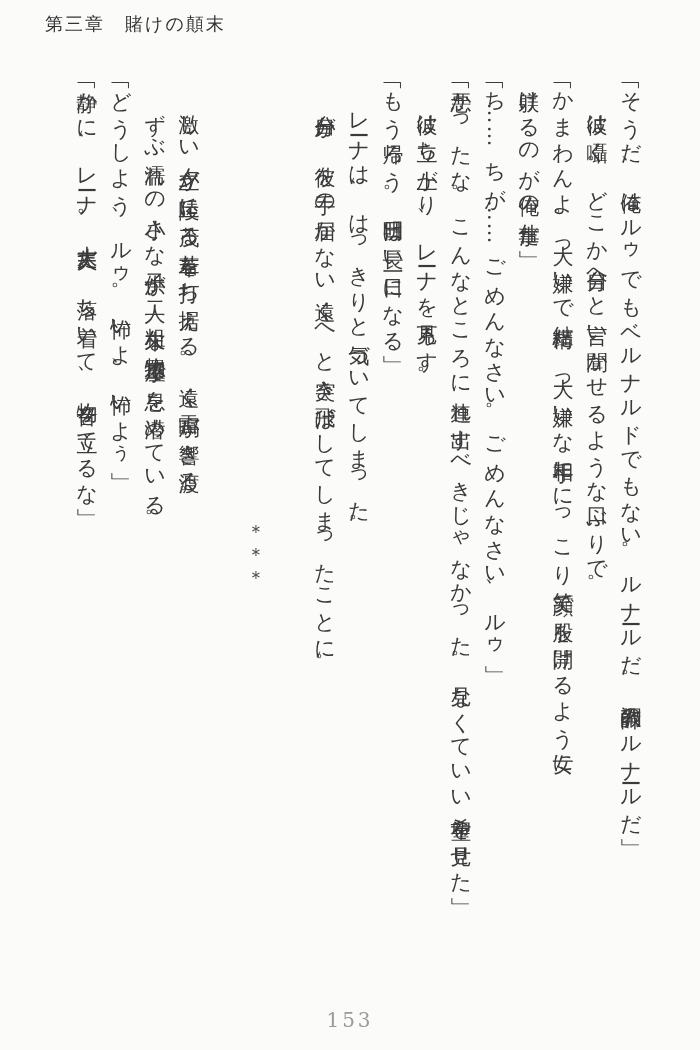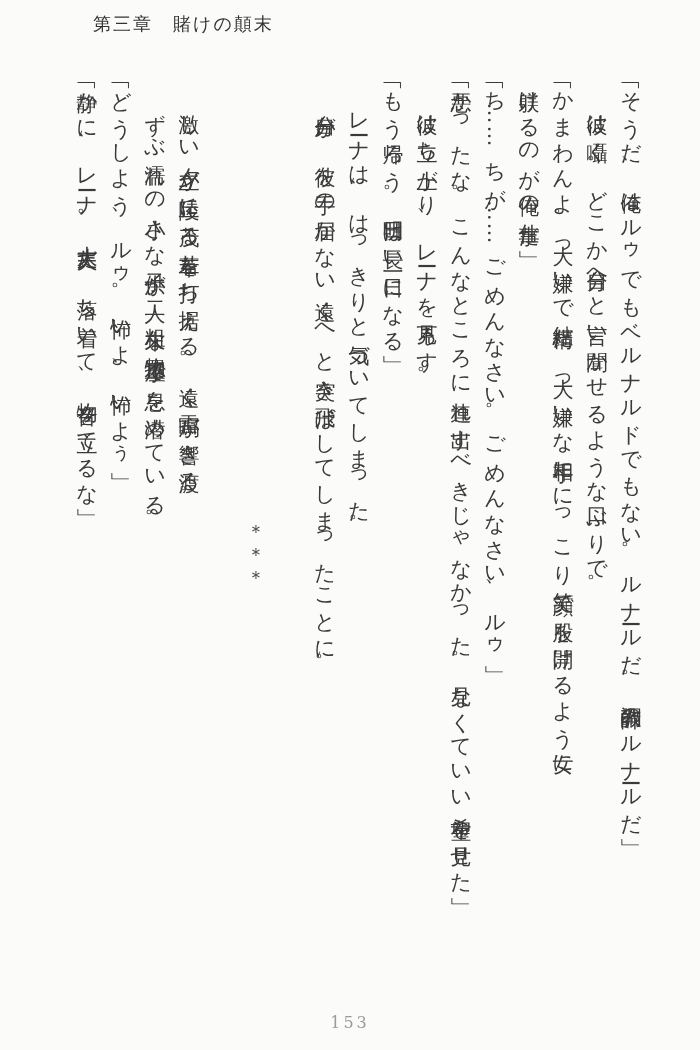--- a/index.html
+++ b/index.html
@@ -19,21 +19,20 @@
     height: 1050px;
   }
   .chapter-header {
     position: absolute;
     top: 12px;
     left: 45px;
     font-size: 18px;
     letter-spacing: 2px;
     color: #333333;
     white-space: nowrap;
-    margin-left: 48px;
   }
   .vtext {
     position: absolute;
     top: 75px;
     right: 52px;
     height: 940px;
     writing-mode: vertical-rl;
     text-orientation: mixed;
     font-size: 21px;
     line-height: 34px;
@@ -54,21 +53,21 @@
     font-size: 19px;
     letter-spacing: 4px;
     color: #4a4a4a;
   }
   .page-number {
     position: absolute;
     left: 0;
     right: 0;
     bottom: 18px;
     text-align: center;
-    font-size: 16px;
+    font-size: 20px;
     letter-spacing: 3px;
     color: #9a9a9a;
   }
 </style>
 </head>
 <body style="background: rgb(251, 251, 250);">
 
 <div class="page">
 
   <div class="chapter-header">第三章　賭けの顛末</div>

